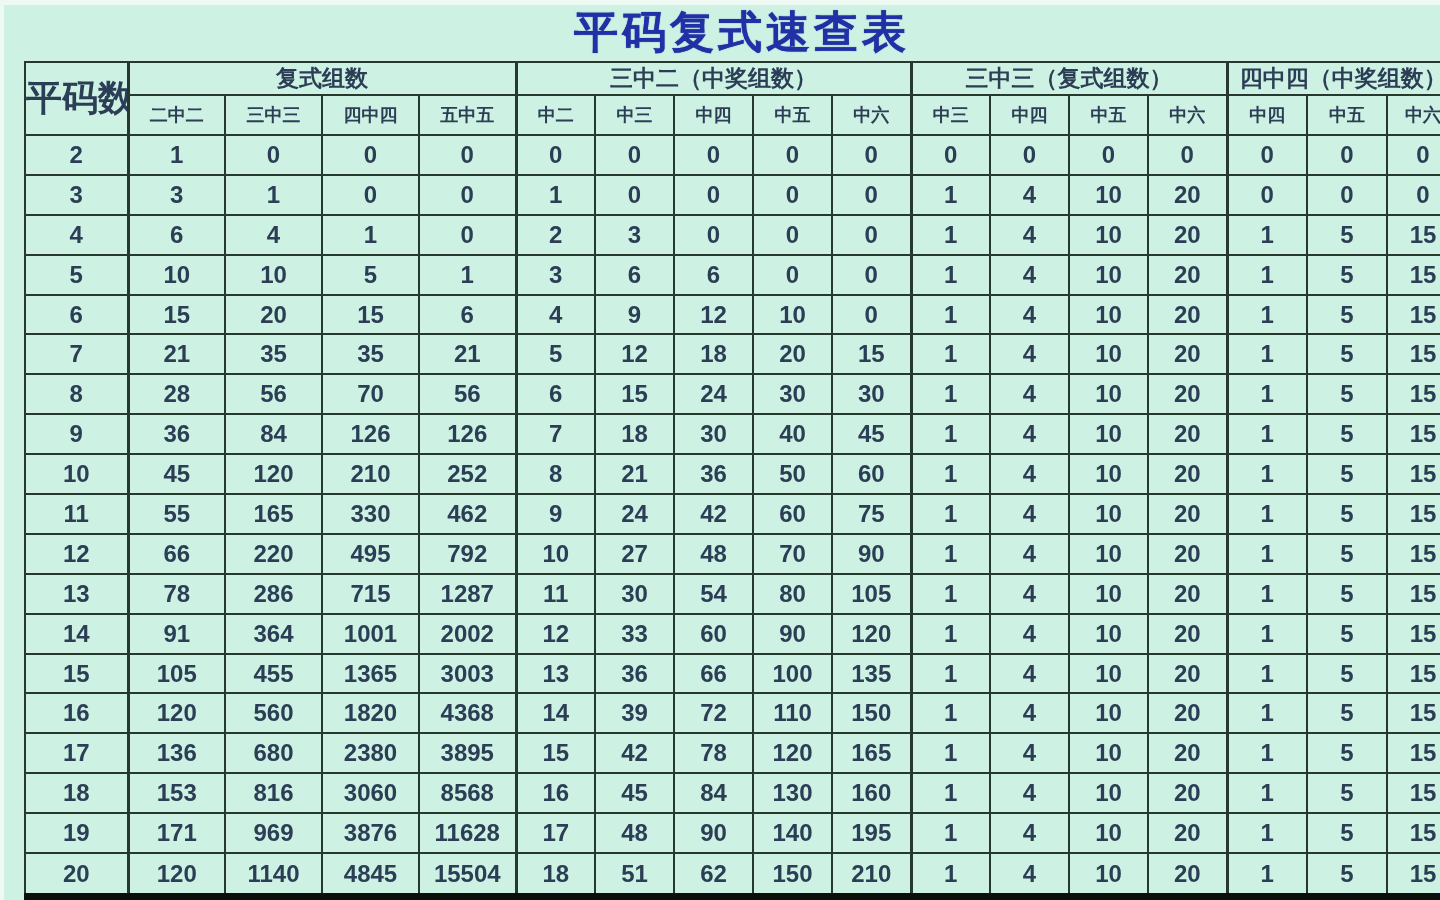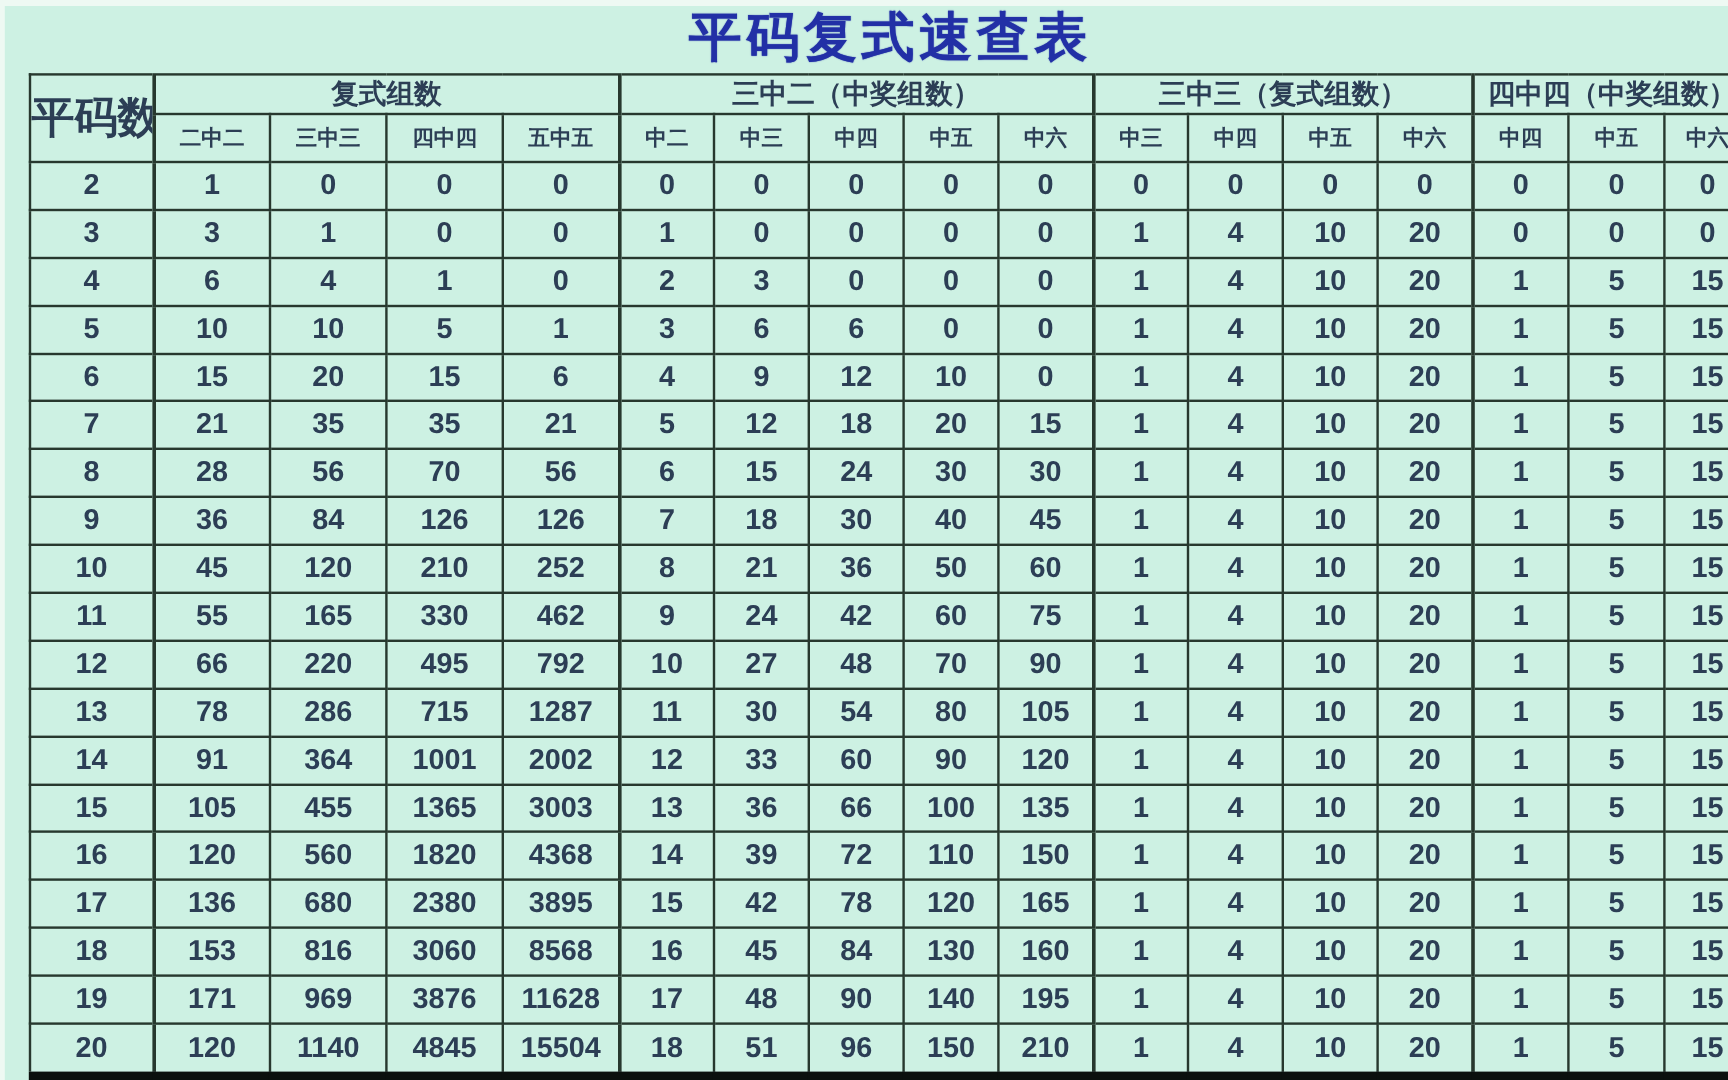--- a/index.html
+++ b/index.html
@@ -434,21 +434,21 @@
           <td>15</td>
         </tr>
         <tr>
           <td class="rowhead">20</td>
           <td class="gb">120</td>
           <td>1140</td>
           <td>4845</td>
           <td>15504</td>
           <td class="gb">18</td>
           <td>51</td>
-          <td>96</td>
+          <td>62</td>
           <td>150</td>
           <td>210</td>
           <td class="gb">1</td>
           <td>4</td>
           <td>10</td>
           <td>20</td>
           <td class="gb">1</td>
           <td>5</td>
           <td>15</td>
         </tr>

